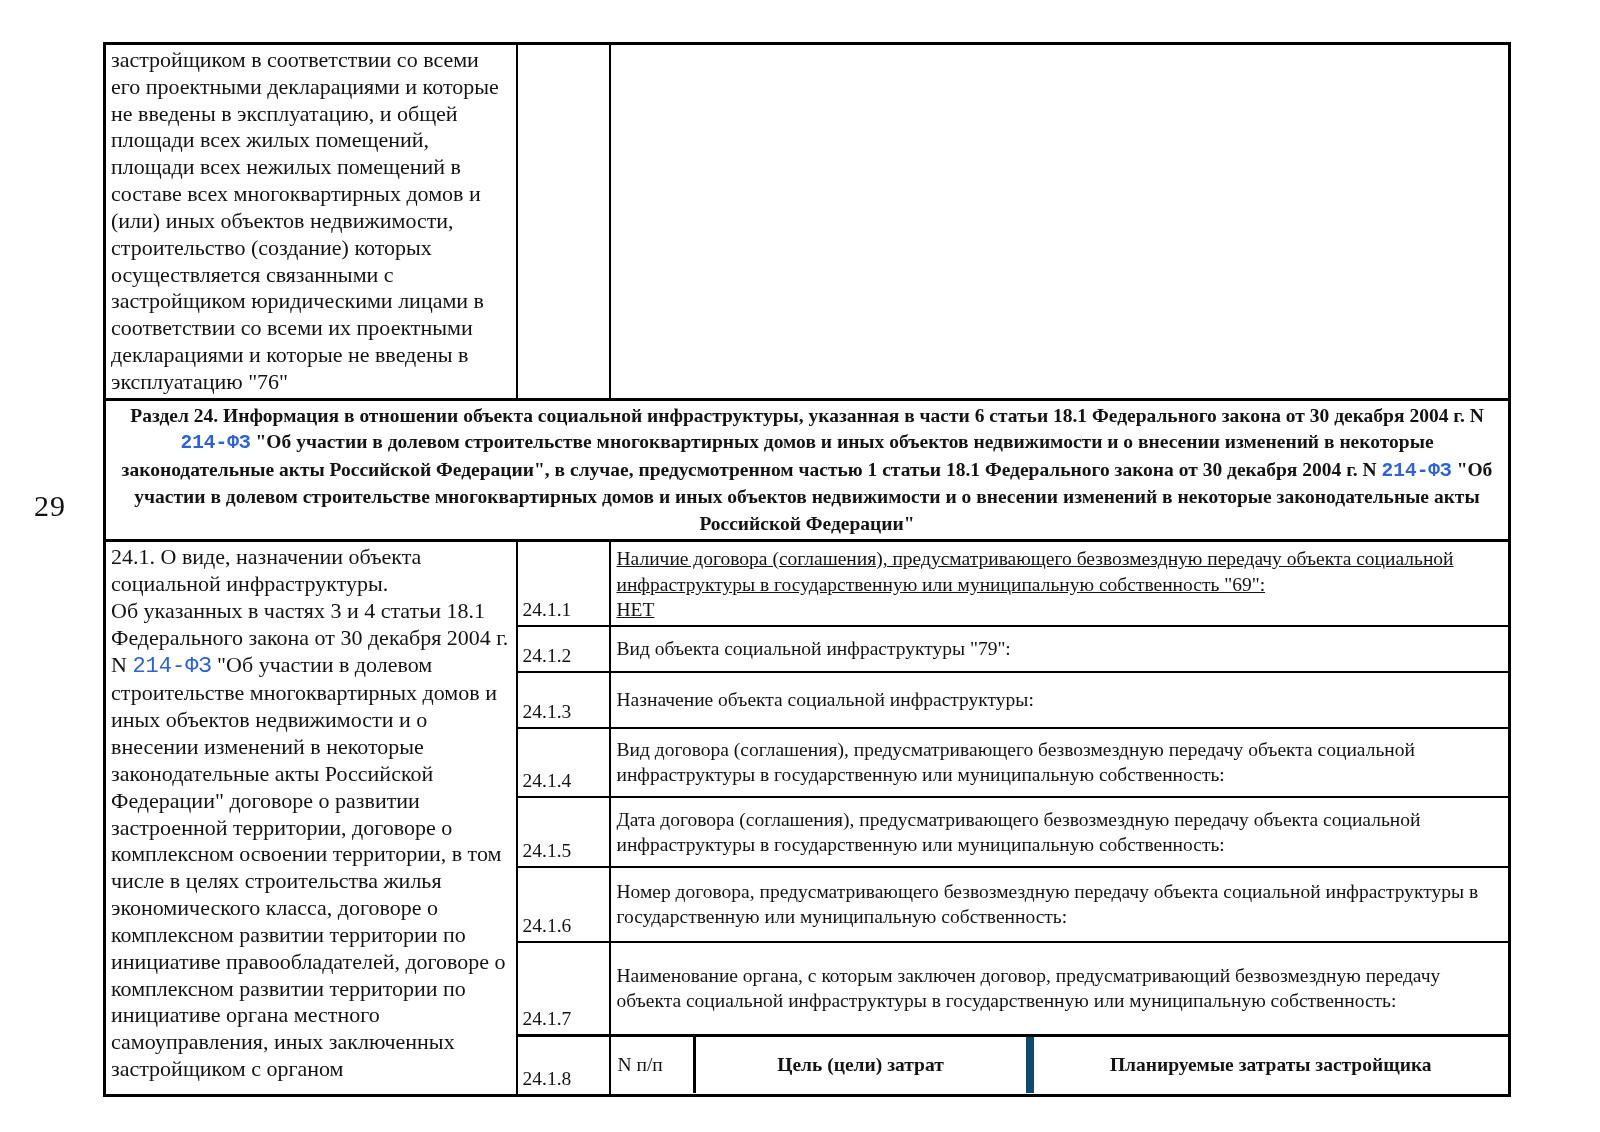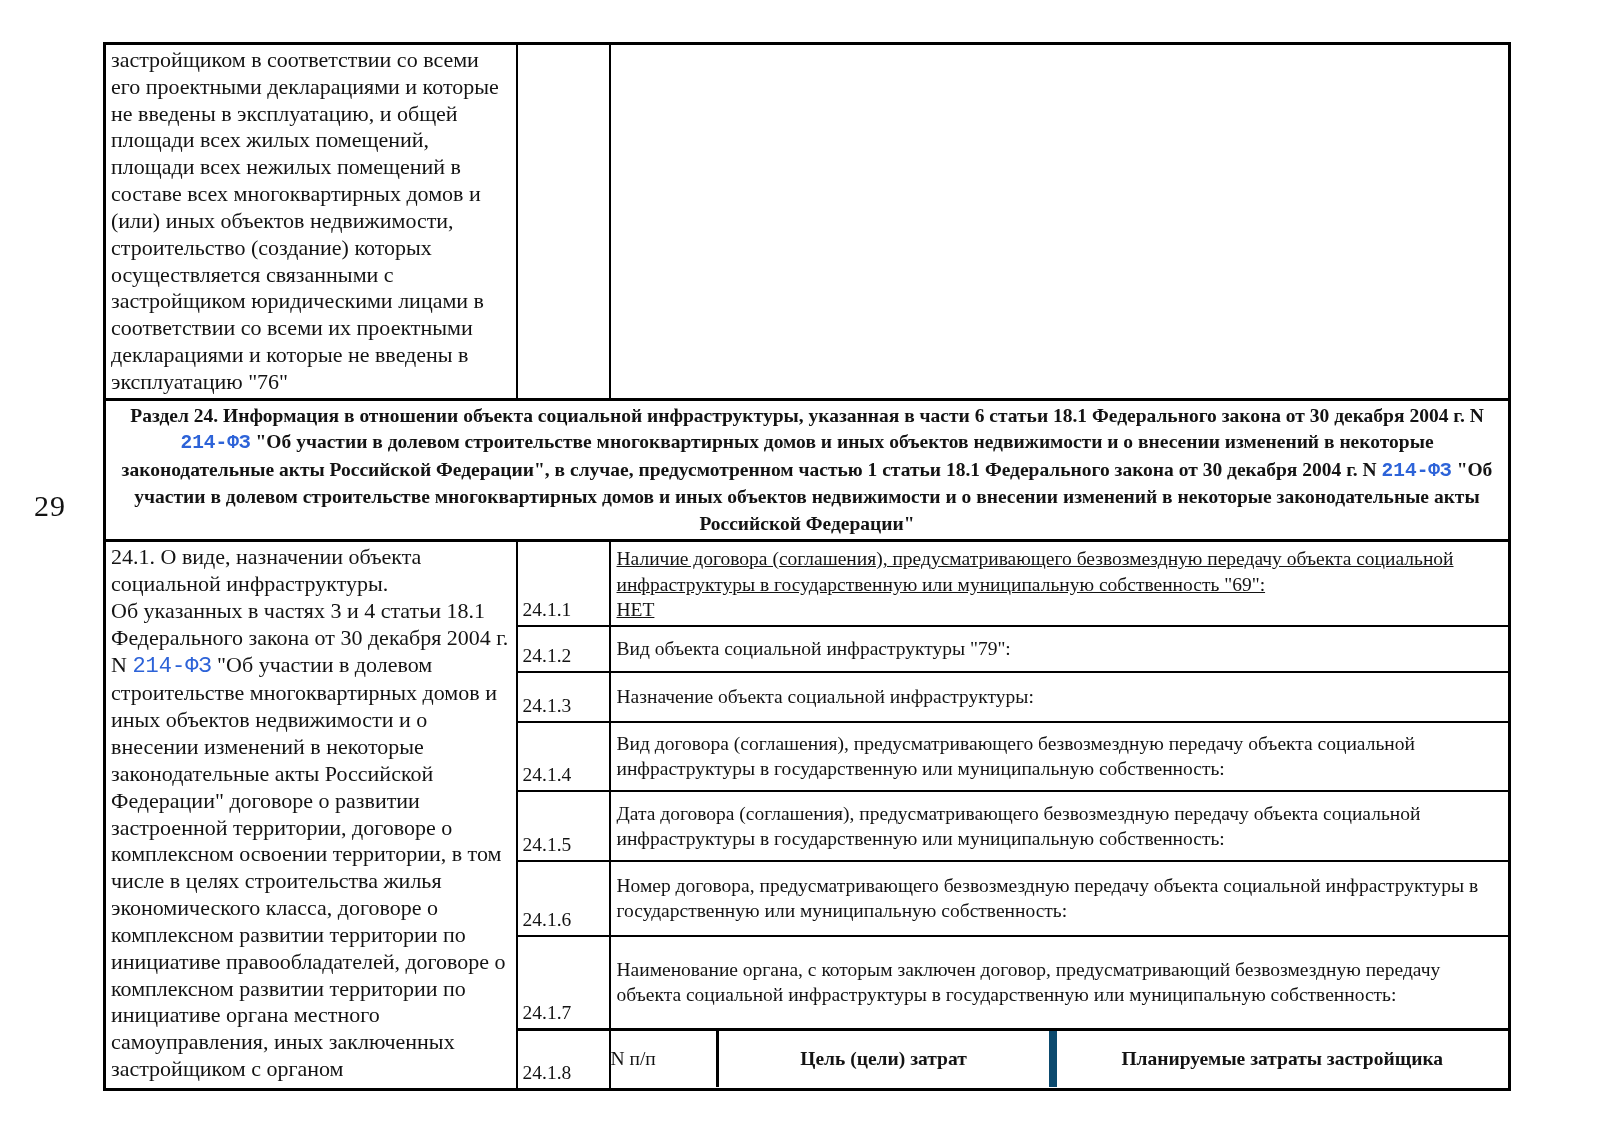--- a/index.html
+++ b/index.html
@@ -72,21 +72,21 @@
   tr.header-row .law-link { font-weight: bold; }
 
   tr.subrow td { border-top-width: 3px; }
   td.subtable-cell { padding: 0; vertical-align: top; }
   .subcells { display: flex; width: 100%; height: 56px; align-items: stretch; }
   .subcell {
     display: flex; align-items: center;
     font-size: 19.5px;
     box-sizing: border-box;
   }
-  .subcell-npp { width: 108px; border-right: 3px solid #000; }
+  .subcell-npp { width: 85px; padding-left: 7px; border-right: 3px solid #000; }
   .subcell-goal { width: 338px; justify-content: center; font-weight: bold; border-right: 8px solid #0c4a6e; }
   .subcell-costs { flex: 1; justify-content: center; font-weight: bold; }
 
   .value-line { display: block; text-decoration: underline; }
 </style>
 </head>
 <body>
 
 <div class="page">
 
@@ -119,21 +119,21 @@
           <span class="value-line">Наличие договора (соглашения), предусматривающего безвозмездную передачу объекта социальной инфраструктуры в государственную или муниципальную собственность "69":</span>
           <span class="value-line">НЕТ</span>
         </td>
       </tr>
 
       <tr style="height:46px">
         <td class="num-cell">24.1.2</td>
         <td class="content-cell">Вид объекта социальной инфраструктуры "79":</td>
       </tr>
 
-      <tr style="height:50px">
+      <tr style="height:56px">
         <td class="num-cell">24.1.3</td>
         <td class="content-cell">Назначение объекта социальной инфраструктуры:</td>
       </tr>
 
       <tr style="height:69px">
         <td class="num-cell">24.1.4</td>
         <td class="content-cell">Вид договора (соглашения), предусматривающего безвозмездную передачу объекта социальной инфраструктуры в государственную или муниципальную собственность:</td>
       </tr>
 
       <tr style="height:70px">

